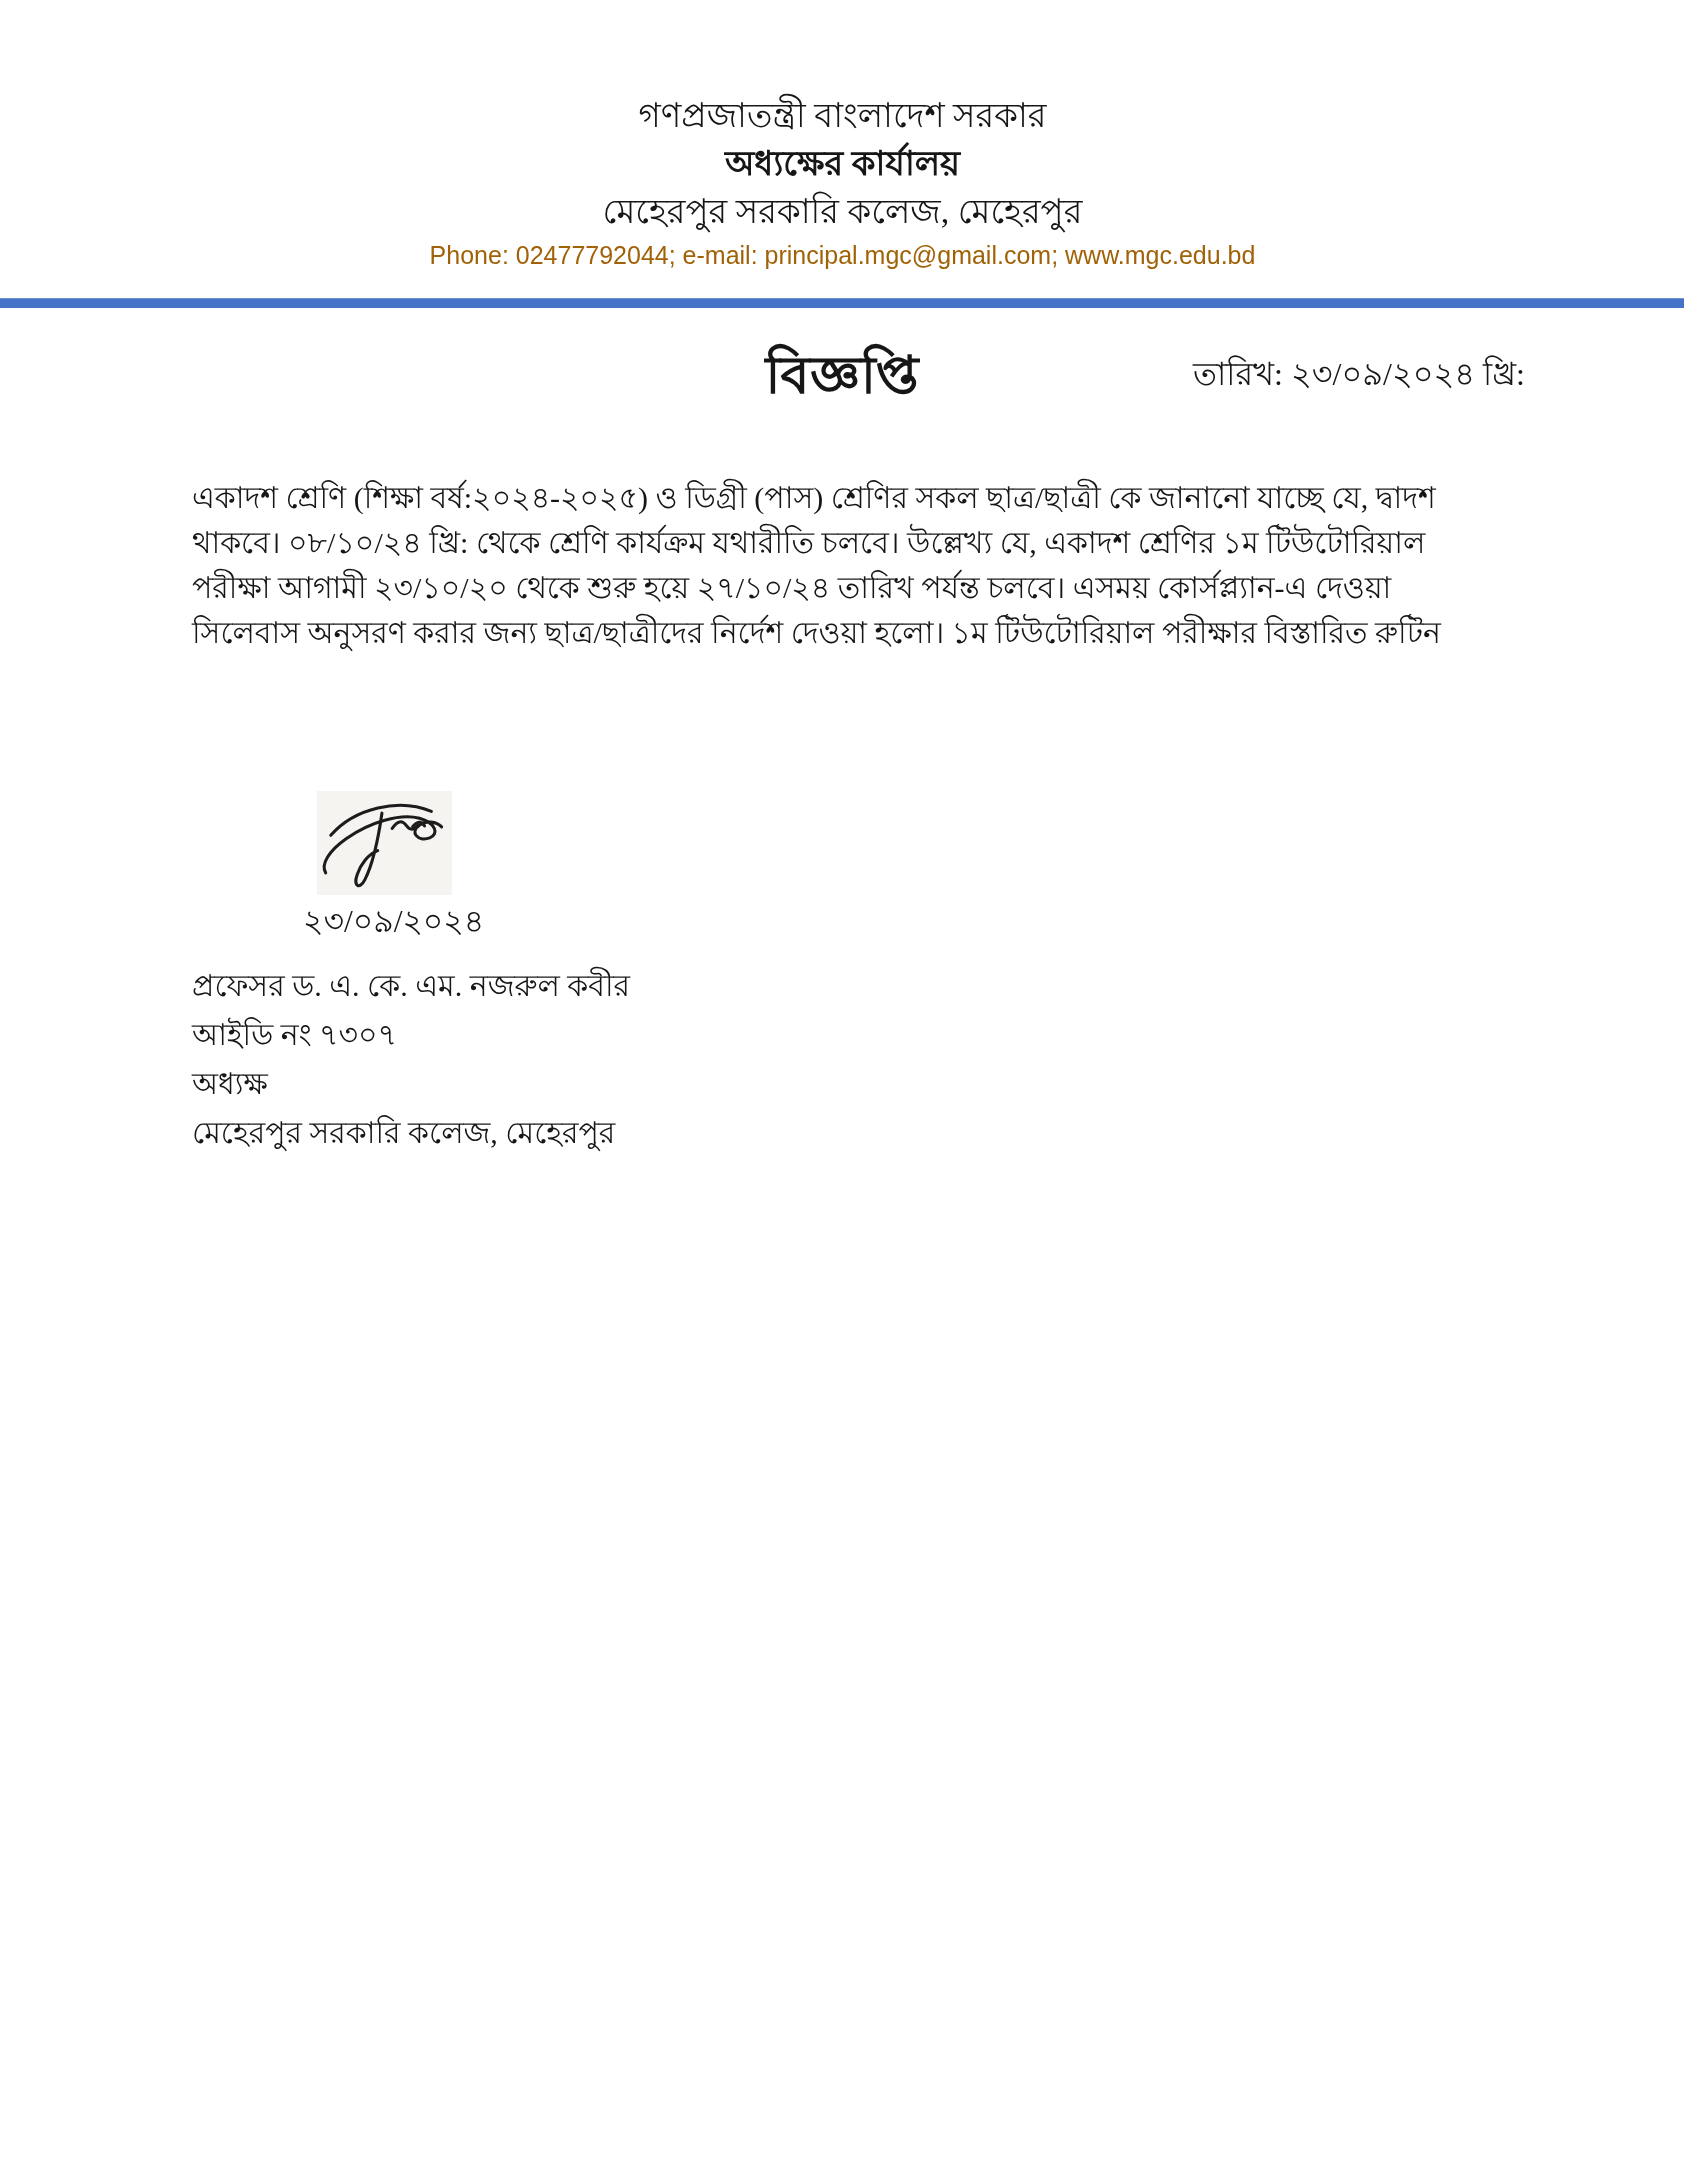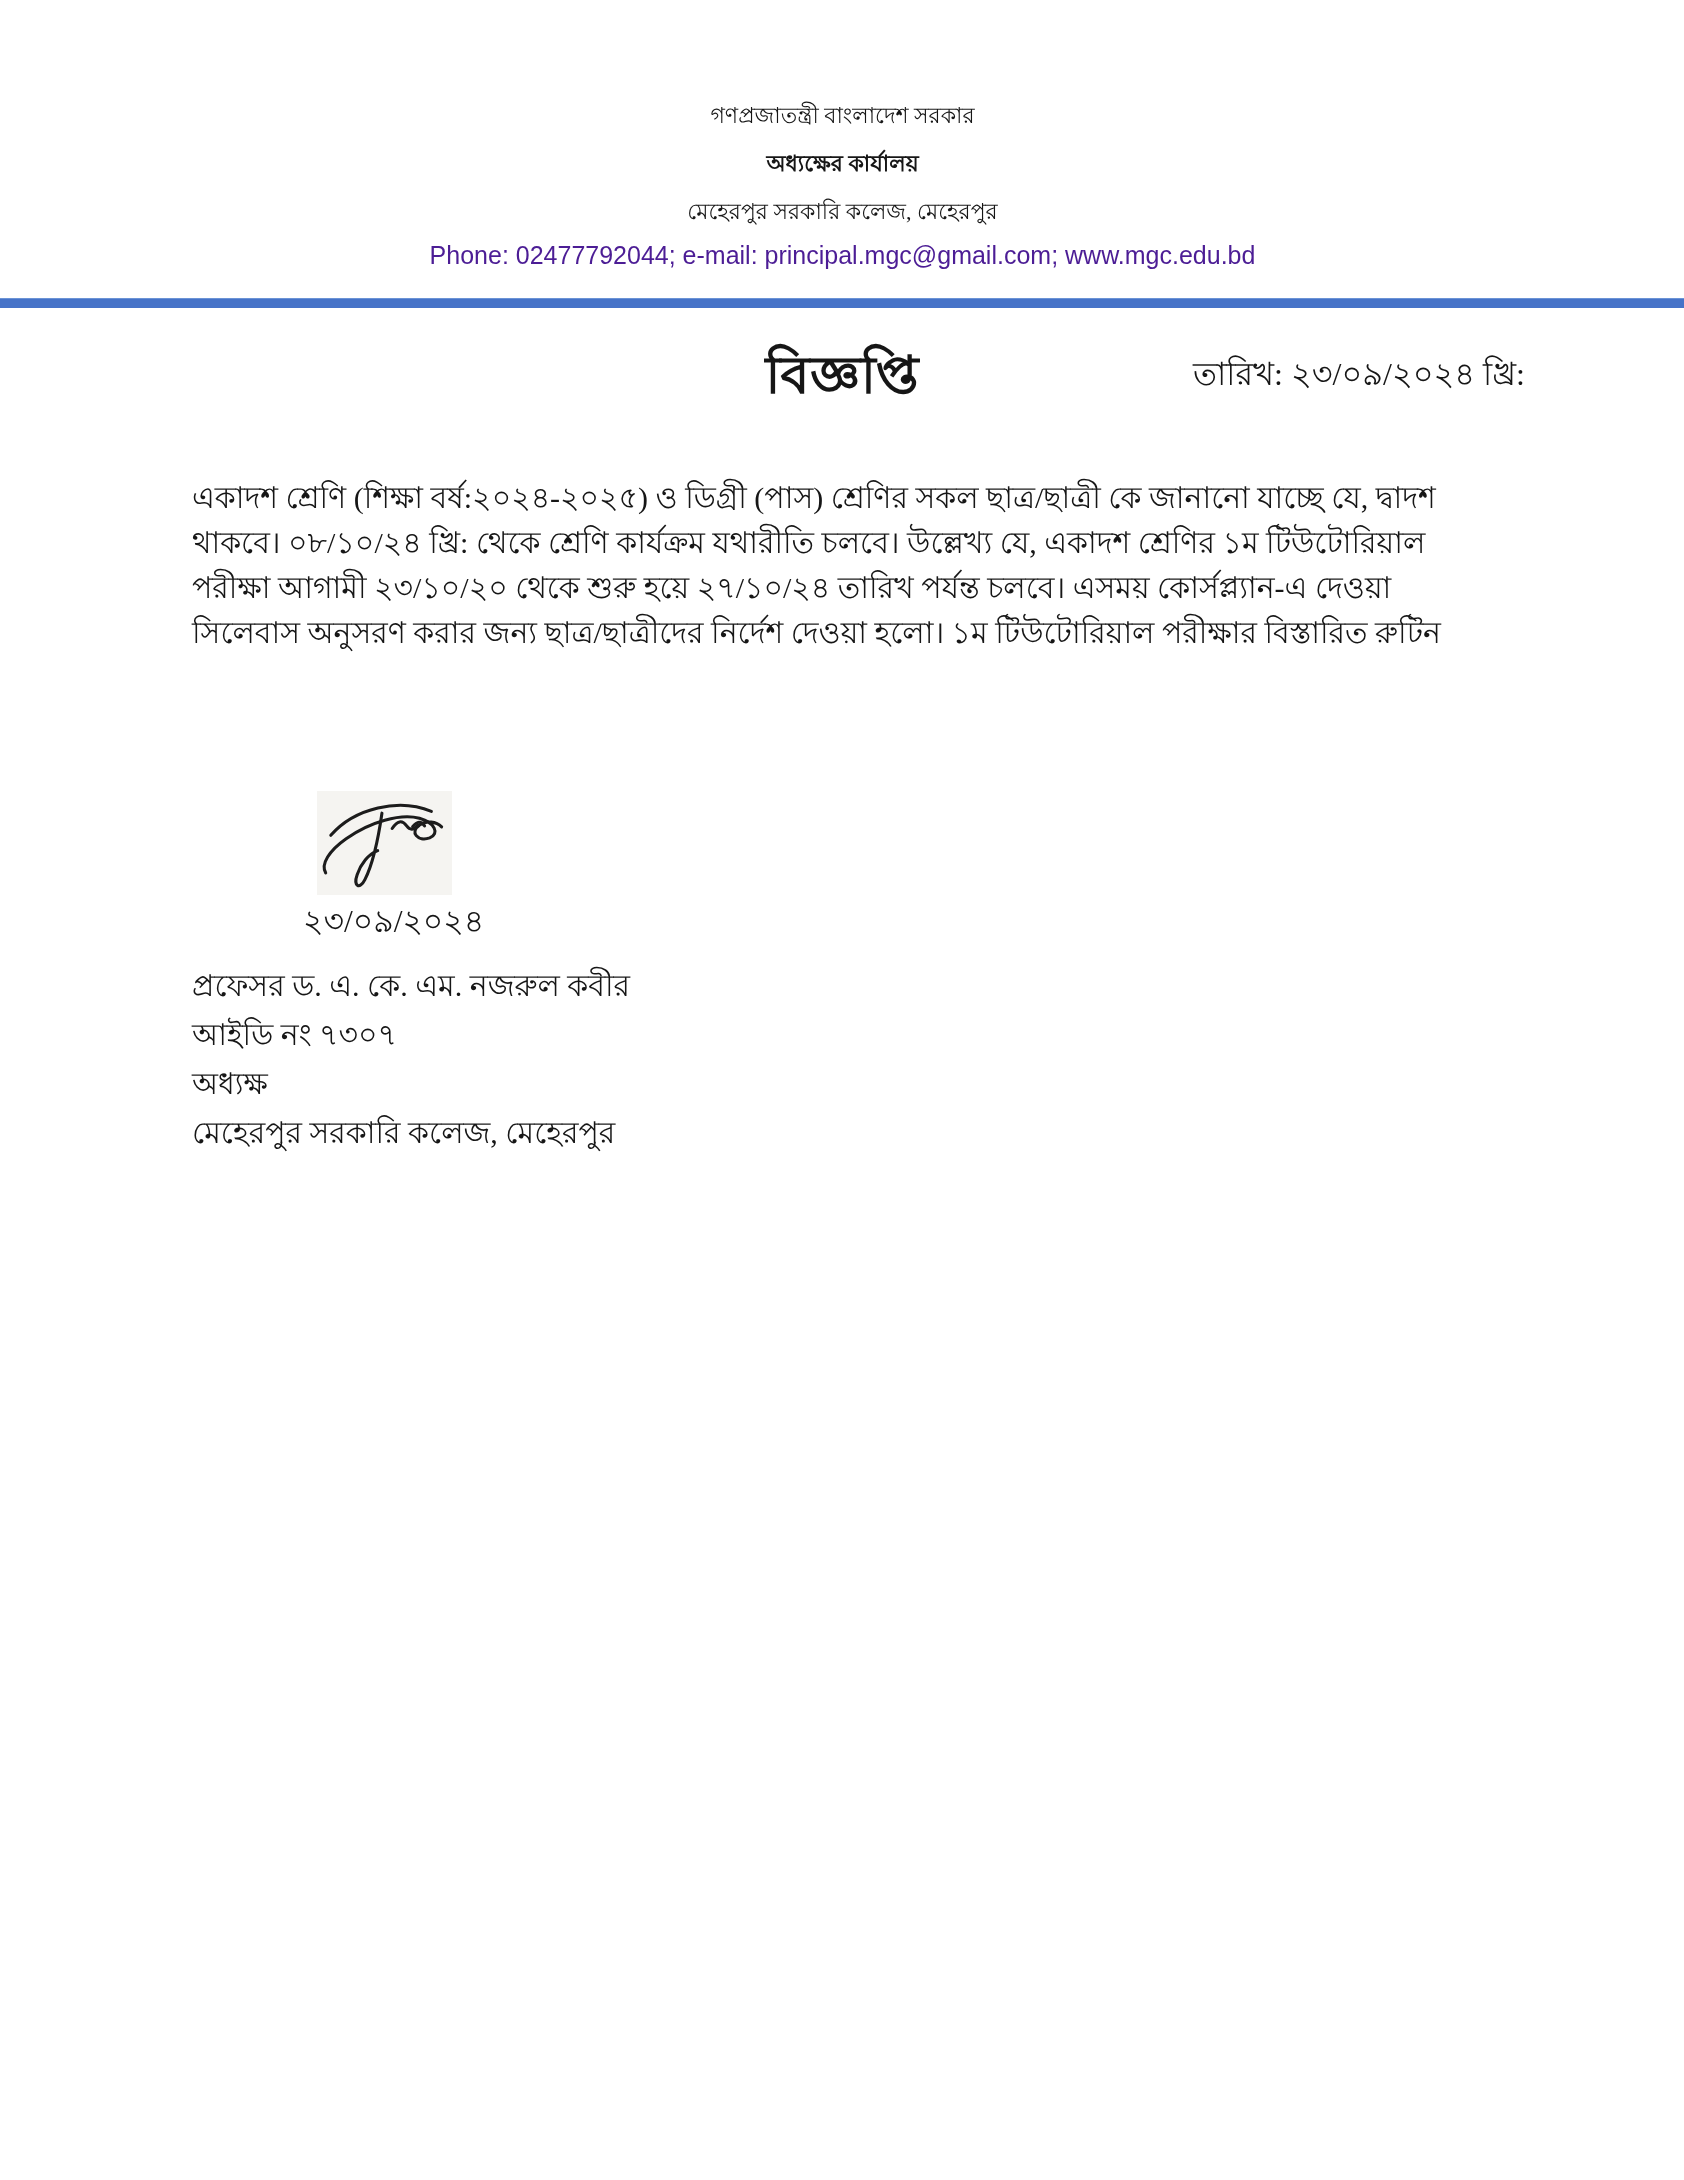--- a/index.html
+++ b/index.html
@@ -8,25 +8,25 @@
     position:relative;
     width:1685px; height:2181px;
     margin:0 auto;
     background:#ffffff;
     font-family:"Liberation Serif", serif;
     color:#161616;
     overflow:hidden;
   }
   
   .header { padding-top:92px; text-align:center; }
-  .hdr-line { font-size:22px; line-height:48px; }
+  .hdr-line { font-size:34px; line-height:48px; }
   .hdr-line.bold { font-weight:bold; }
   .contact-line {
     font-family:"Liberation Sans", sans-serif;
-    font-size:25px; line-height:32px; color:#4c1d95;
+    font-size:25px; line-height:32px; color:#a16207;
     margin-top:3.4px;
   }
   
   .rule {
     margin-top:27px;
     width:100%; height:9.4px;
     background:#4673c8;
     border-top:0.9px solid #6b93d6;
   }
   

